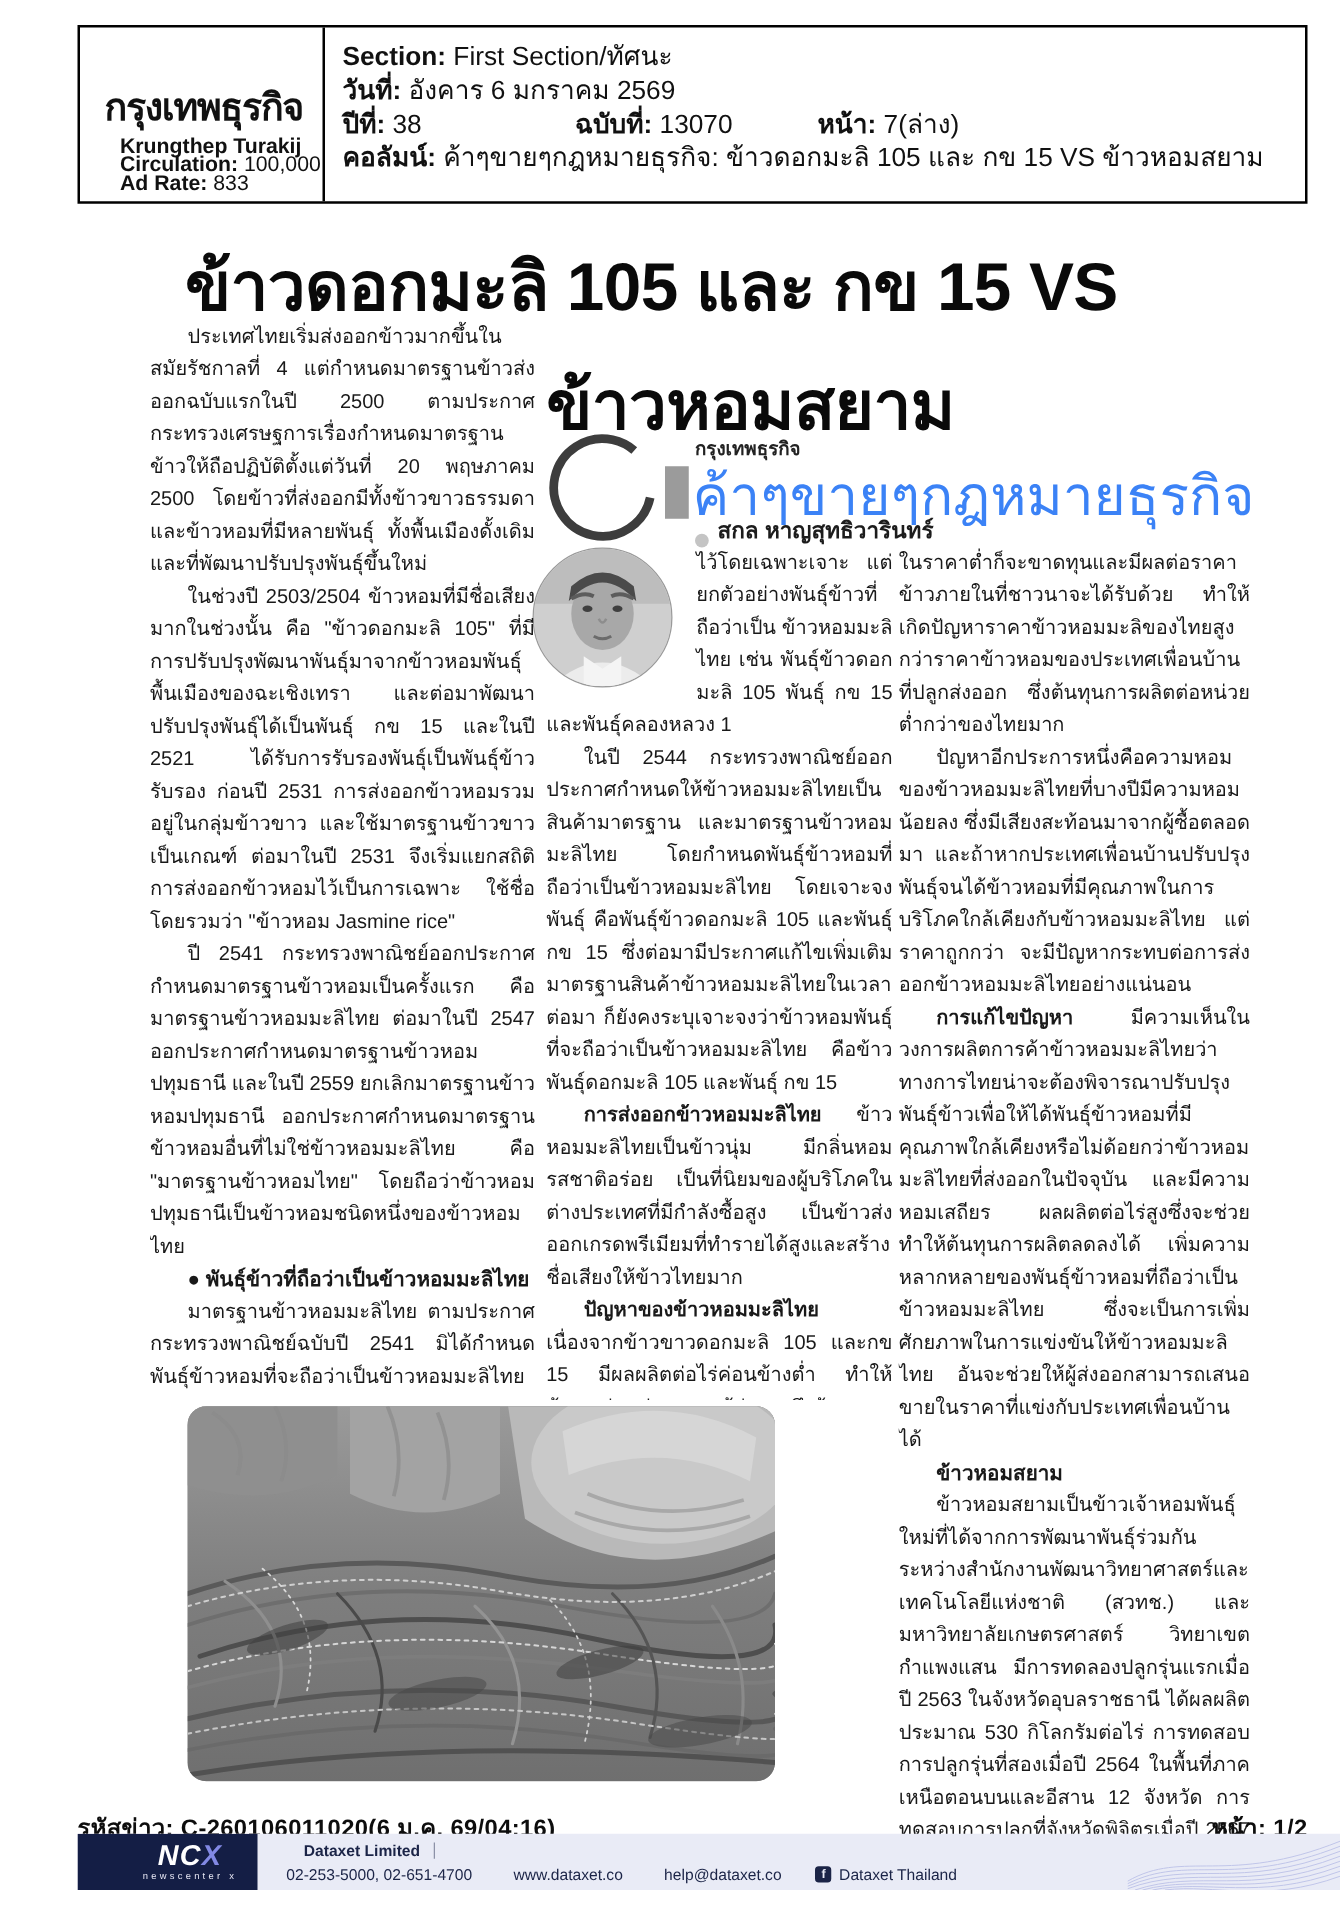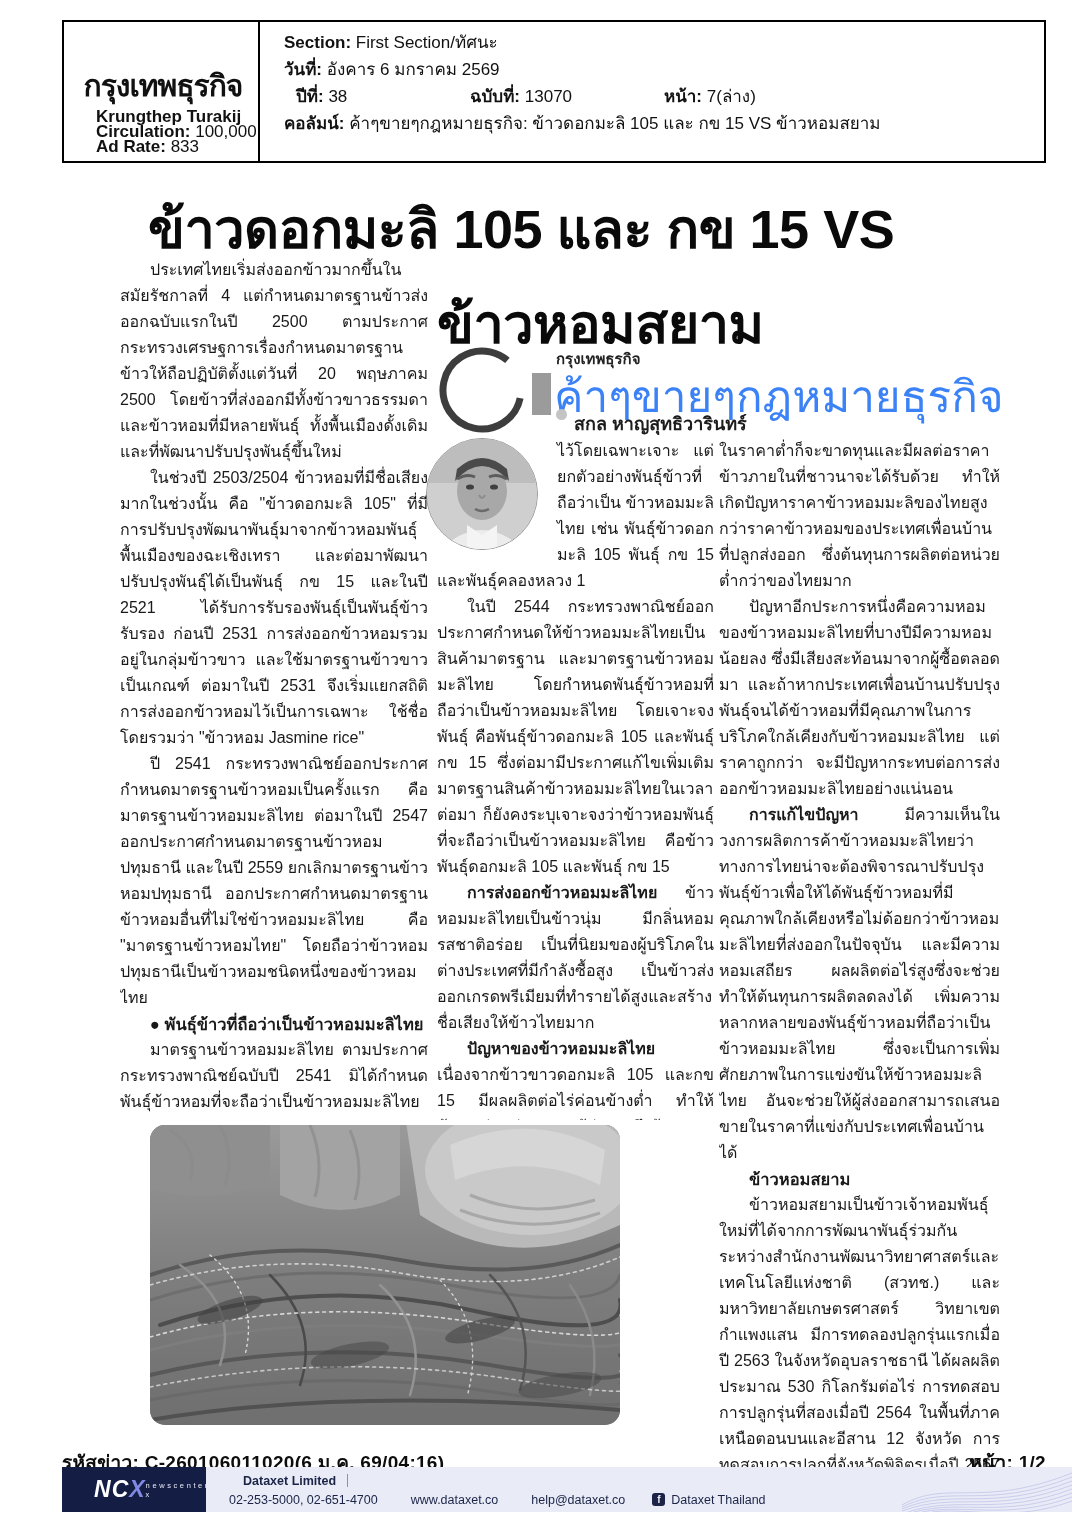--- a/index.html
+++ b/index.html
@@ -10,39 +10,39 @@
   }
   .abs{position:absolute;}
 
   
   .hdr-box{left:62px;top:20px;width:984px;height:143px;border:2px solid #000;
     display:flex;box-sizing:border-box;background:#fff;}
   .hdr-left{width:196px;border-right:2px solid #000;box-sizing:border-box;
     display:flex;flex-direction:column;padding:4px 8px 7px 12px;}
   .brand-logo{font-size:30px;font-weight:800;letter-spacing:-1px;margin:36px auto 0;white-space:nowrap;}
   .brand-meta{margin-top:auto;font-size:17px;line-height:15px;white-space:nowrap;margin-left:20px;}
-  .hdr-right{flex:1;box-sizing:border-box;padding:6px 0 0 24px;font-size:17px;}
+  .hdr-right{flex:1;box-sizing:border-box;padding:6px 0 0 14px;font-size:21px;}
   .hrow{height:27px;position:relative;white-space:nowrap;}
   .hlbl{font-weight:bold;}
-  .t1{position:absolute;left:12px;} .t2{position:absolute;left:186px;}
+  .t1{position:absolute;left:0;} .t2{position:absolute;left:186px;}
   .t2b{position:absolute;left:158px;} .t3{position:absolute;left:380px;}
   .t4{position:absolute;left:672px;}
 
   
   .headline{font-size:54px;font-weight:800;color:#0a0a0a;letter-spacing:-0.5px;white-space:nowrap;}
   .headline1{left:148px;top:186px;}
   .headline2{left:437px;top:281px;}
 
   
   .collogo{left:437px;top:349px;width:563px;height:92px;}
   .cring{left:-2px;top:-6px;}
   .gray-sq{left:95px;top:24px;width:19px;height:42px;background:#9b9b9b;}
   .collogo-small{left:119px;top:-2px;font-size:15px;font-weight:bold;color:#222;}
   .collogo-main{left:117px;top:12px;font-size:44px;font-weight:300;color:#3b82f6;white-space:nowrap;}
-  .collogo-author{left:119px;top:60px;font-size:18px;font-weight:bold;color:#1c1c1c;display:flex;align-items:flex-start;gap:7px;}
+  .collogo-author{left:119px;top:60px;font-size:18px;font-weight:bold;color:#1c1c1c;display:flex;align-items:flex-end;gap:7px;}
   .gdot{width:11px;height:11px;border-radius:50%;background:#c4c4c4;display:inline-block;}
 
   
   .bodycol{font-size:16px;line-height:26px;text-align:justify;color:#191919;}
   .bodycol p{margin:0;text-indent:30px;}
   .bodycol p.noindent{text-indent:0;}
   .col1{left:120px;top:257px;width:308px;height:864px;overflow:hidden;}
   .col2{left:437px;top:438px;width:277px;height:682px;overflow:hidden;}
   .col3{left:719px;top:438px;width:281px;height:1032px;overflow:hidden;}
   .colhead-bullet{font-weight:bold;text-indent:0;font-size:16.5px;}
@@ -55,21 +55,21 @@
     overflow:hidden;border:1px solid #9a9a9a;background:#d6d6d6;}
   .ricephoto{left:150px;top:1125px;width:470px;height:300px;border-radius:15px;
     overflow:hidden;background:#8b8b8b;}
 
   
   .newscode{left:62px;top:1447px;width:984px;display:flex;justify-content:space-between;
     font-size:19px;font-weight:bold;color:#0d0d0d;letter-spacing:0.3px;}
 
   
   .footer{left:62px;top:1467px;width:1010px;height:45px;background:#e9ebf6;display:flex;overflow:hidden;}
-  .ncx{width:108px;background:#141e45;display:flex;flex-direction:row;align-items:center;justify-content:center;flex:none;padding-left:36px;}
+  .ncx{width:108px;background:#141e45;display:flex;flex-direction:column;align-items:center;justify-content:center;flex:none;padding-left:36px;}
   .ncx-main{font-size:23px;font-weight:800;color:#fff;letter-spacing:1px;line-height:21px;font-style:italic;}
   .ncx-x{color:#8289e4;}
   .ncx-sub{font-size:7.5px;letter-spacing:2.6px;color:#e8e8f5;margin-top:1px;}
   .foot-body{flex:1;padding:5px 0 0 17px;color:#1b2447;font-size:12.5px;position:relative;}
   .foot-line1{display:flex;align-items:center;gap:11px;height:17px;white-space:nowrap;}
   .foot-line2{display:flex;align-items:center;height:17px;margin-top:2px;white-space:nowrap;}
   .fdiv{width:1px;height:13px;background:#1b2447;opacity:.45;}
   .fco{font-weight:bold;padding-left:20px;}
   .fgrp{display:flex;align-items:center;gap:6px;margin-right:27px;}
   .fb-badge{width:13px;height:13px;background:#1b2447;color:#e9ebf6;border-radius:3px;

